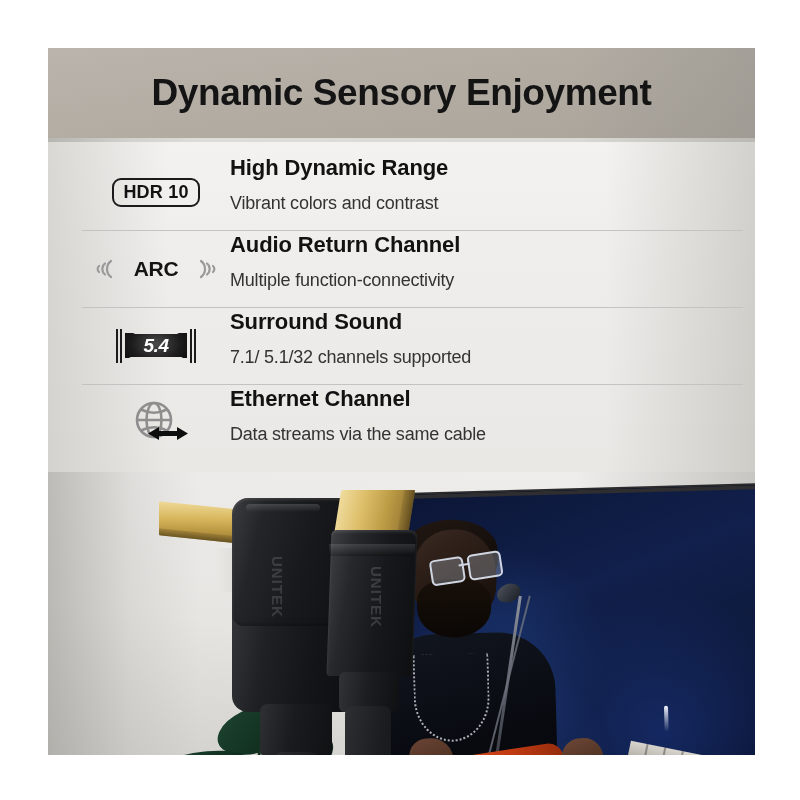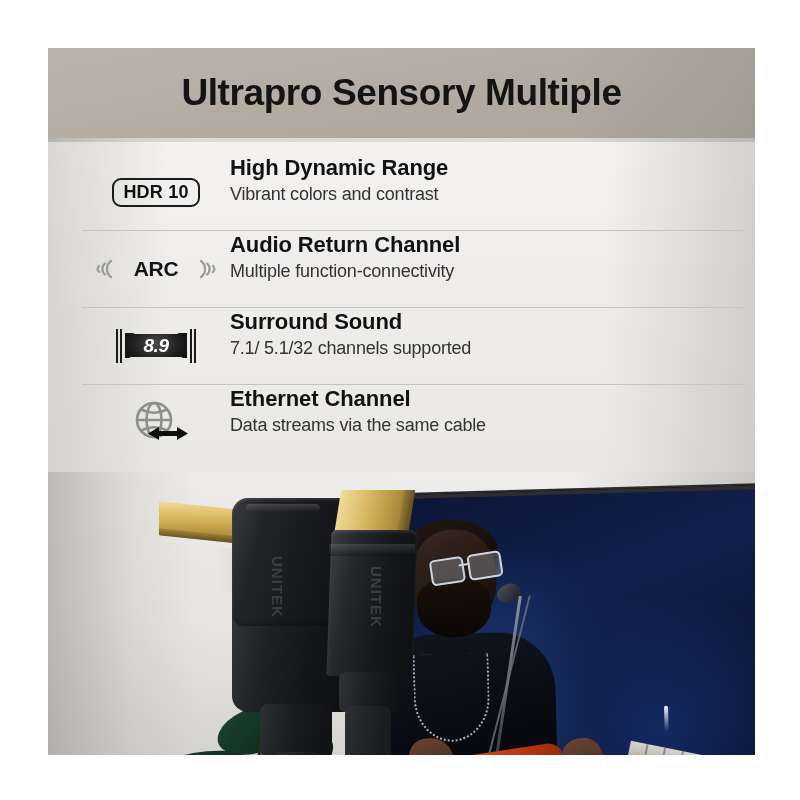--- a/index.html
+++ b/index.html
@@ -445,21 +445,21 @@
     color: #121212;
     letter-spacing: -0.1px;
     line-height: 1.25;
   }
   .feature-sub {
     font-size: 18px;
     font-weight: 400;
     color: #333333;
     letter-spacing: -0.2px;
     line-height: 1.3;
-    margin-top: 1px;
+    margin-top: 10px;
   }
 
   
   .hdr-badge {
     border: 2.5px solid #1b1b1b;
     border-radius: 9px;
     padding: 3px 9px 4px;
     font-size: 18px;
     font-weight: 600;
     color: #121212;
@@ -597,21 +597,21 @@
       </div>
 
     </div>
   </div>
 
   <div class="panel">
     <div class="panel-left-fade"></div>
     <div class="panel-right-fade"></div>
   </div>
 
-  <div class="headline">Ultrapro Sensory Multiple</div>
+  <div class="headline">Dynamic Sensory Enjoyment</div>
 
   <div class="features">
 
     <div class="feature-row">
       <div class="feature-icon">
         <span class="hdr-badge">HDR 10</span>
       </div>
       <div class="feature-text">
         <div class="feature-title">High Dynamic Range</div>
         <div class="feature-sub">Vibrant colors and contrast</div>
@@ -645,21 +645,21 @@
     </div>
 
     <div class="feature-row">
       <div class="feature-icon">
         <div class="ribbon-wrap">
           <div class="ribbon-bars">
               <i></i>
               <i></i>
             </div>
           <div class="ribbon">
-            <span>8.9</span>
+            <span>5.4</span>
           </div>
           <div class="ribbon-bars">
               <i></i>
               <i></i>
             </div>
         </div>
       </div>
       <div class="feature-text">
         <div class="feature-title">Surround Sound</div>
         <div class="feature-sub">7.1/ 5.1/32 channels supported</div>

